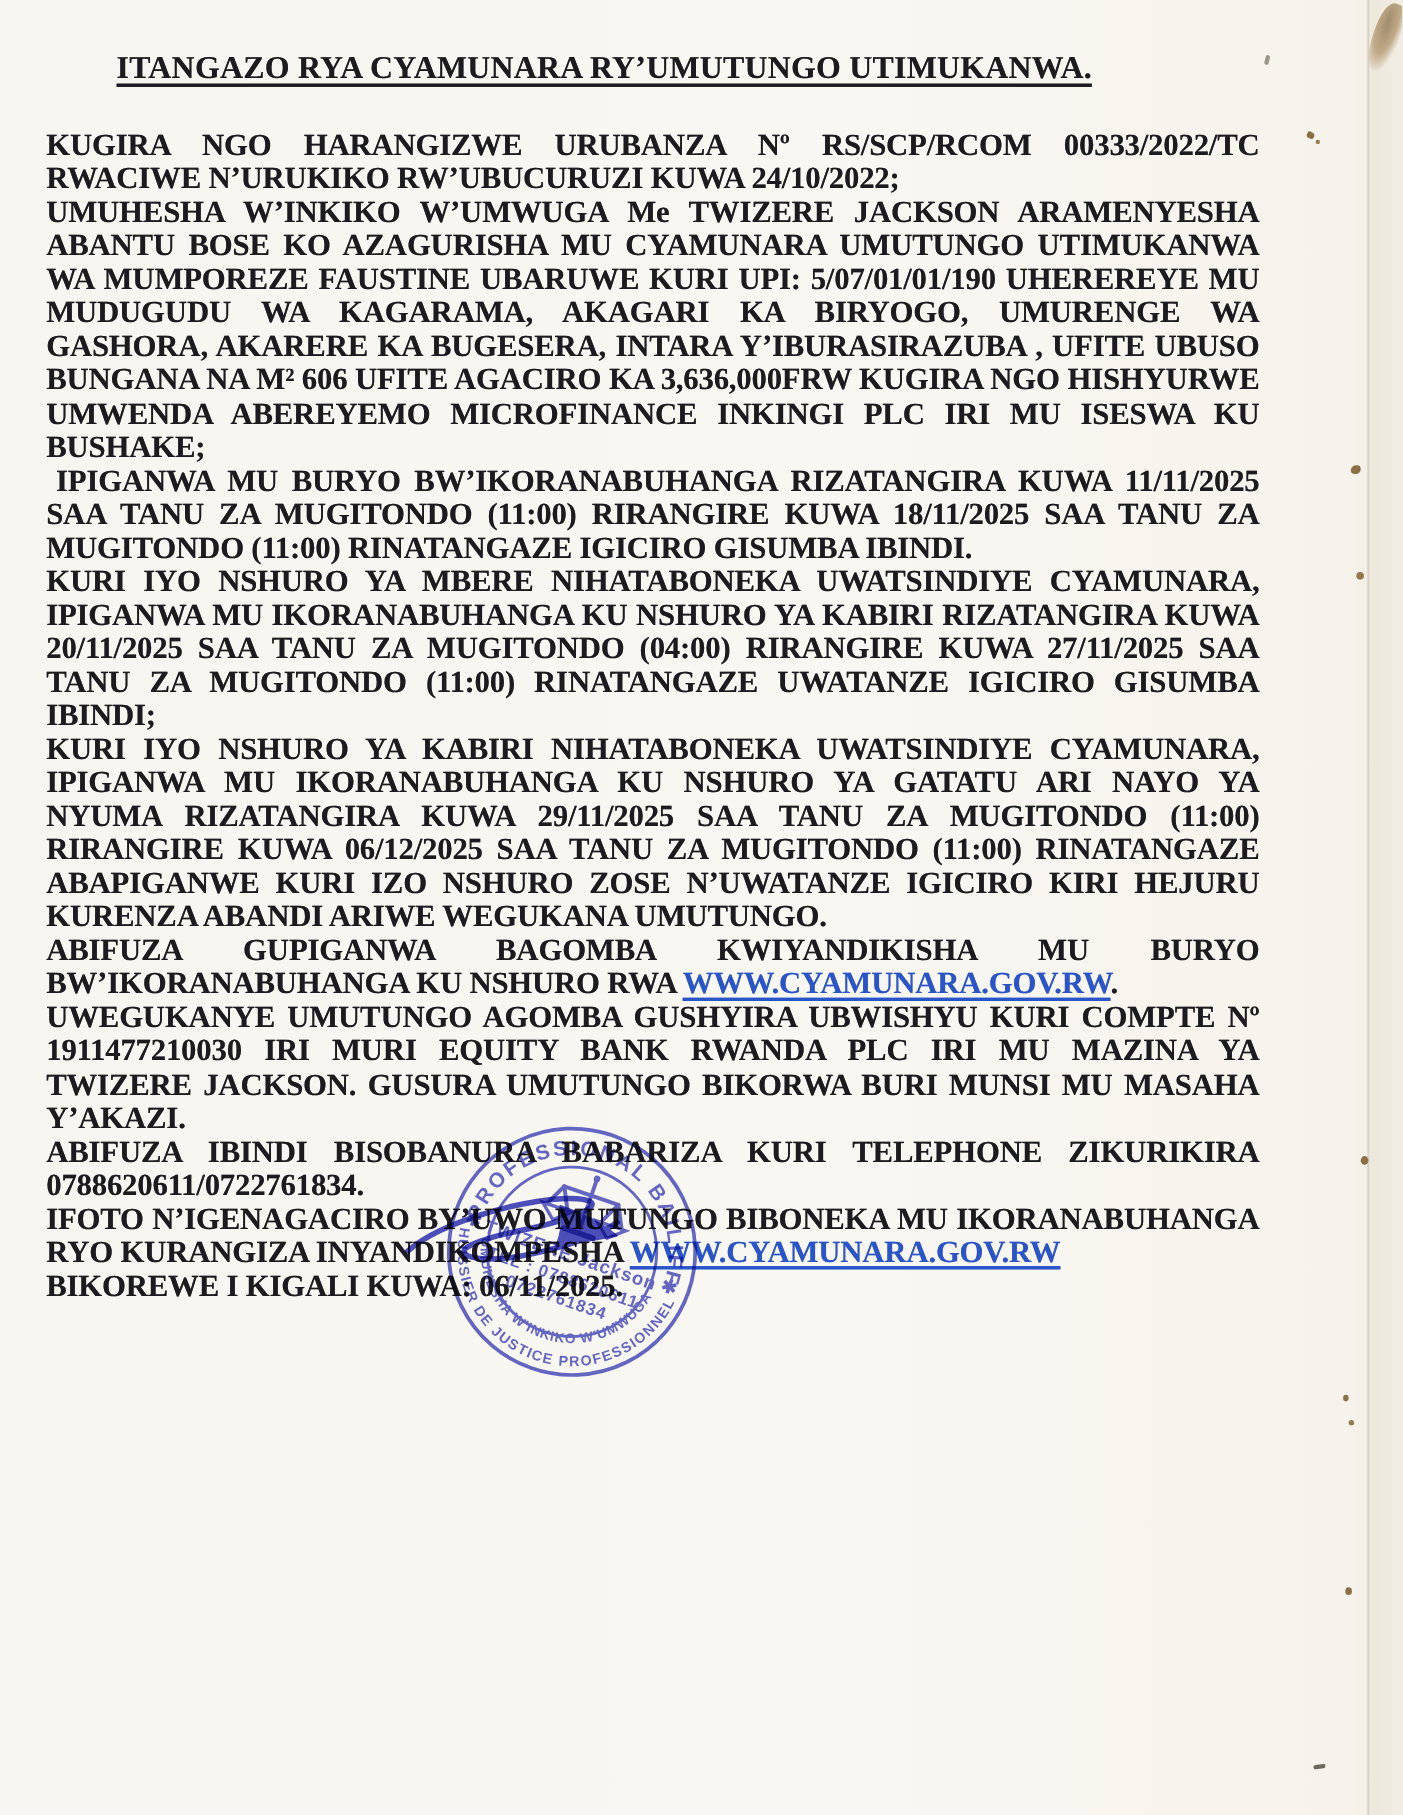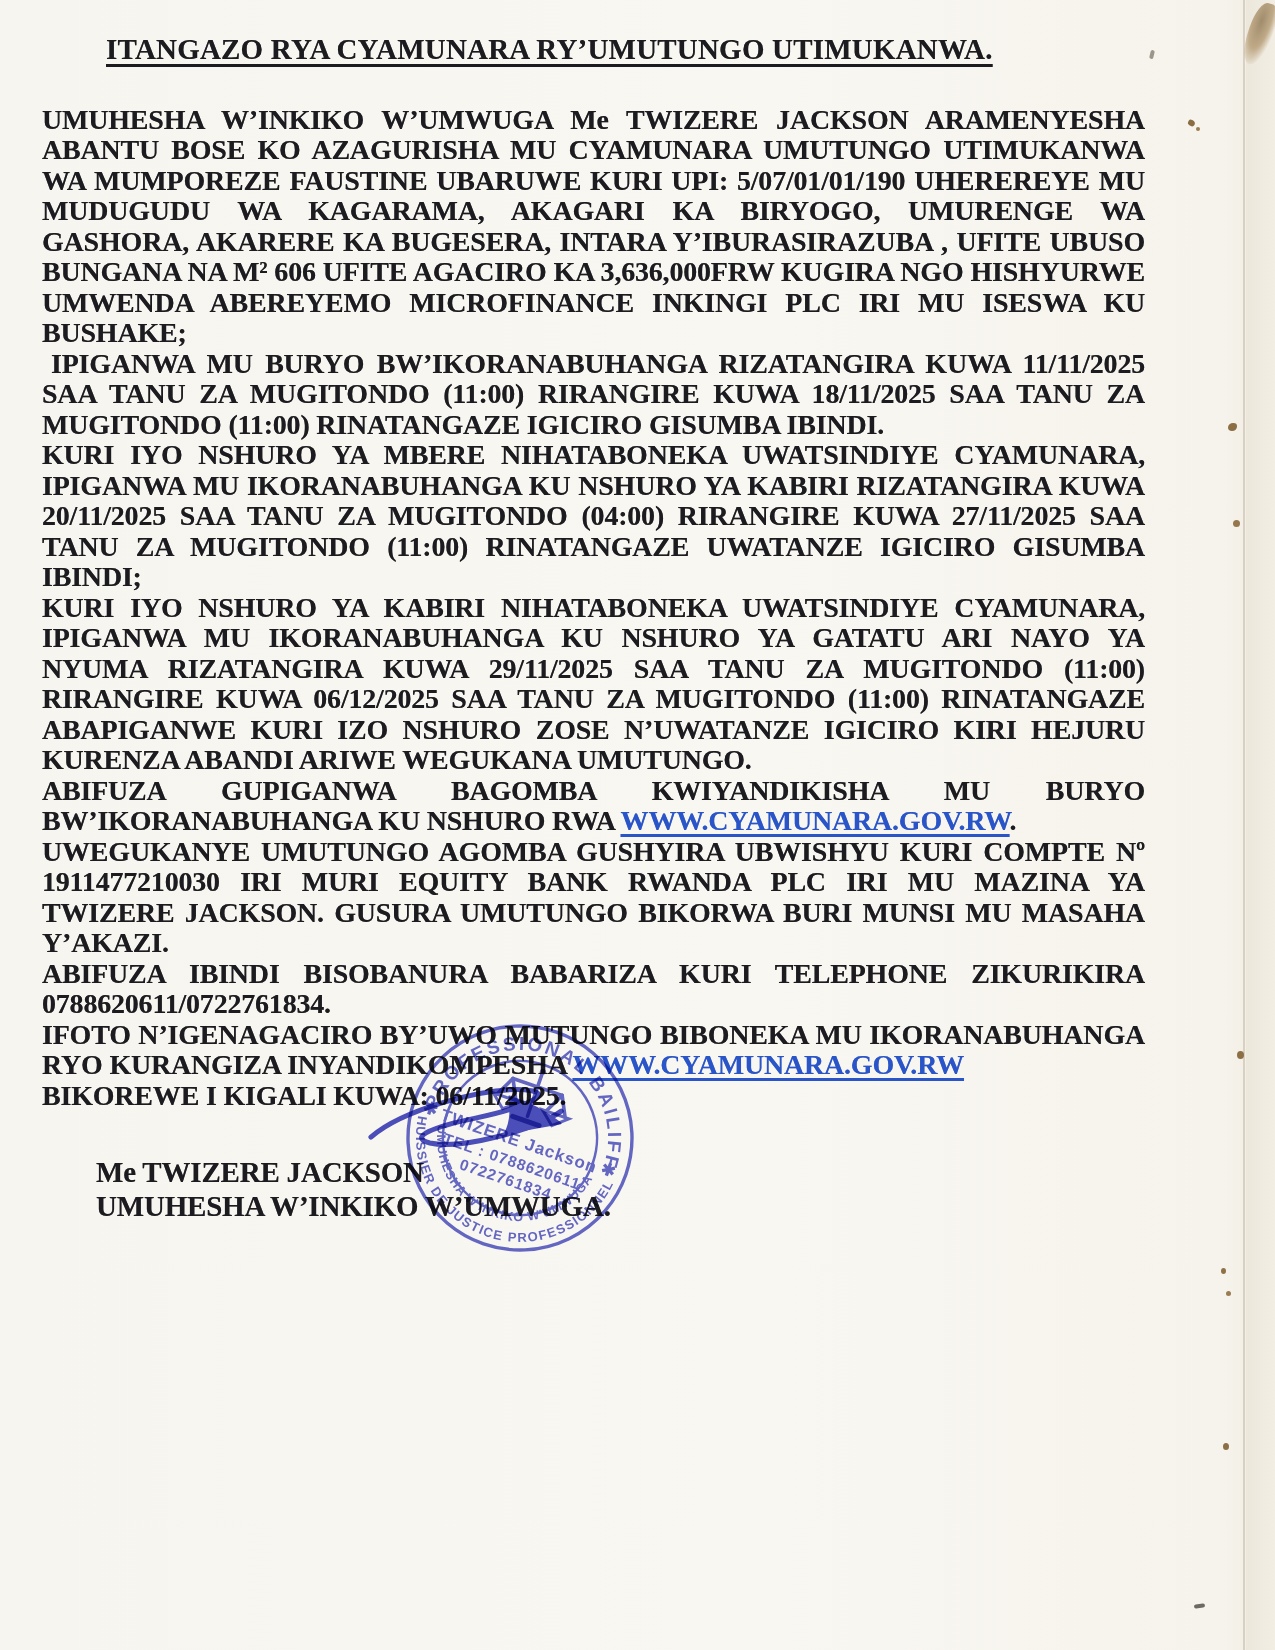--- a/index.html
+++ b/index.html
@@ -7,21 +7,21 @@
     position:relative;
     width:1275px;height:1650px;
     background:
       linear-gradient(90deg,#f7f5ef 0%,#f9f7f2 60%,#f6f3ec 96%,#efeadf 100%),
       #f8f6f1;
     font-family:"Liberation Serif",serif;
     color:#1c1c20;
     overflow:hidden;
   }
   .doc{
-    position:absolute;left:42px;top:34px;width:1103px;
+    position:absolute;left:42px;top:47px;width:1103px;
     font-weight:bold;font-size:28px;line-height:30.5px;
     text-align:justify;letter-spacing:-0.2px;
     text-shadow:0 0 .5px rgba(20,20,25,.6);
   }
   .doc h1{
     font-size:29px;margin:0 0 40px 64px;text-align:left;
     text-decoration:underline;text-decoration-thickness:2.5px;text-underline-offset:5px;
     letter-spacing:.2px;font-weight:bold;
   }
   .doc p{margin:0;}
@@ -68,37 +68,34 @@
   .s9{left:1194px;top:1604px;width:11px;height:4px;background:#6d6a62;border-radius:2px;transform:rotate(-8deg);}
 </style>
 </head>
 <body>
 
 <div class="page">
 
   <div class="doc">
     <h1>ITANGAZO RYA CYAMUNARA RY’UMUTUNGO UTIMUKANWA.</h1>
 
+    <p>KUGIRA NGO HARANGIZWE URUBANZA Nº RS/SCP/RCOM 00333/2022/TC RWACIWE N’URUKIKO RW’UBUCURUZI KUWA 24/10/2022;</p>
     <p>UMUHESHA W’INKIKO W’UMWUGA Me TWIZERE JACKSON ARAMENYESHA ABANTU BOSE KO AZAGURISHA MU CYAMUNARA UMUTUNGO UTIMUKANWA WA MUMPOREZE FAUSTINE UBARUWE KURI UPI: 5/07/01/01/190 UHEREREYE MU MUDUGUDU WA KAGARAMA, AKAGARI KA BIRYOGO, UMURENGE WA GASHORA, AKARERE KA BUGESERA, INTARA Y’IBURASIRAZUBA , UFITE UBUSO BUNGANA NA M² 606 UFITE AGACIRO KA 3,636,000FRW KUGIRA NGO HISHYURWE UMWENDA ABEREYEMO MICROFINANCE INKINGI PLC IRI MU ISESWA KU BUSHAKE;</p>
 
     <p class="gap-a indent">IPIGANWA MU BURYO BW’IKORANABUHANGA RIZATANGIRA KUWA 11/11/2025 SAA TANU ZA MUGITONDO (11:00) RIRANGIRE KUWA 18/11/2025 SAA TANU ZA MUGITONDO (11:00) RINATANGAZE IGICIRO GISUMBA IBINDI.</p>
     <p>KURI IYO NSHURO YA MBERE NIHATABONEKA UWATSINDIYE CYAMUNARA, IPIGANWA MU IKORANABUHANGA KU NSHURO YA KABIRI RIZATANGIRA KUWA 20/11/2025 SAA TANU ZA MUGITONDO (04:00) RIRANGIRE KUWA 27/11/2025 SAA TANU ZA MUGITONDO (11:00) RINATANGAZE UWATANZE IGICIRO GISUMBA IBINDI;</p>
     <p>KURI IYO NSHURO YA KABIRI NIHATABONEKA UWATSINDIYE CYAMUNARA, IPIGANWA MU IKORANABUHANGA KU NSHURO YA GATATU ARI NAYO YA NYUMA RIZATANGIRA KUWA 29/11/2025 SAA TANU ZA MUGITONDO (11:00) RIRANGIRE KUWA 06/12/2025 SAA TANU ZA MUGITONDO (11:00) RINATANGAZE ABAPIGANWE KURI IZO NSHURO ZOSE N’UWATANZE IGICIRO KIRI HEJURU KURENZA ABANDI ARIWE WEGUKANA UMUTUNGO.</p>
 
     <p class="gap-b"><span>ABIFUZA GUPIGANWA BAGOMBA KWIYANDIKISHA MU BURYO BW’IKORANABUHANGA KU NSHURO RWA </span><a class="link">WWW.CYAMUNARA.GOV.RW</a><span>.</span></p>
     <p>UWEGUKANYE UMUTUNGO AGOMBA GUSHYIRA UBWISHYU KURI COMPTE Nº 1911477210030 IRI MURI EQUITY BANK RWANDA PLC IRI MU MAZINA YA TWIZERE JACKSON. GUSURA UMUTUNGO BIKORWA BURI MUNSI MU MASAHA Y’AKAZI.</p>
     <p>ABIFUZA IBINDI BISOBANURA BABARIZA KURI TELEPHONE ZIKURIKIRA 0788620611/0722761834.</p>
     <p><span>IFOTO N’IGENAGACIRO BY’UWO MUTUNGO BIBONEKA MU IKORANABUHANGA RYO KURANGIZA INYANDIKOMPESHA </span><a class="link">WWW.CYAMUNARA.GOV.RW</a><span></span></p>
 
     <p class="gap-c done-at">BIKOREWE I KIGALI KUWA: 06/11/2025.</p>
 
-    <div class="signer">
-      <p>Me TWIZERE JACKSON</p>
-      <p>UMUHESHA W’INKIKO W’UMWUGA.</p>
-    </div>
   </div>
 
   <div class="stamp-wrap">
     <svg width="240" height="240" viewBox="0 0 240 240">
       <defs>
         <path id="arcTop" d="M 32 120 A 88 88 0 0 1 208 120"></path>
         <path id="arcBotOuter" d="M 16 120 A 104 104 0 0 0 224 120"></path>
         <path id="arcBotInner" d="M 37 120 A 83 83 0 0 0 203 120"></path>
       </defs>
       <g transform="rotate(10 120 120)" fill="#5a5ec9" stroke="none" font-family="Liberation Sans, sans-serif" font-weight="bold">

